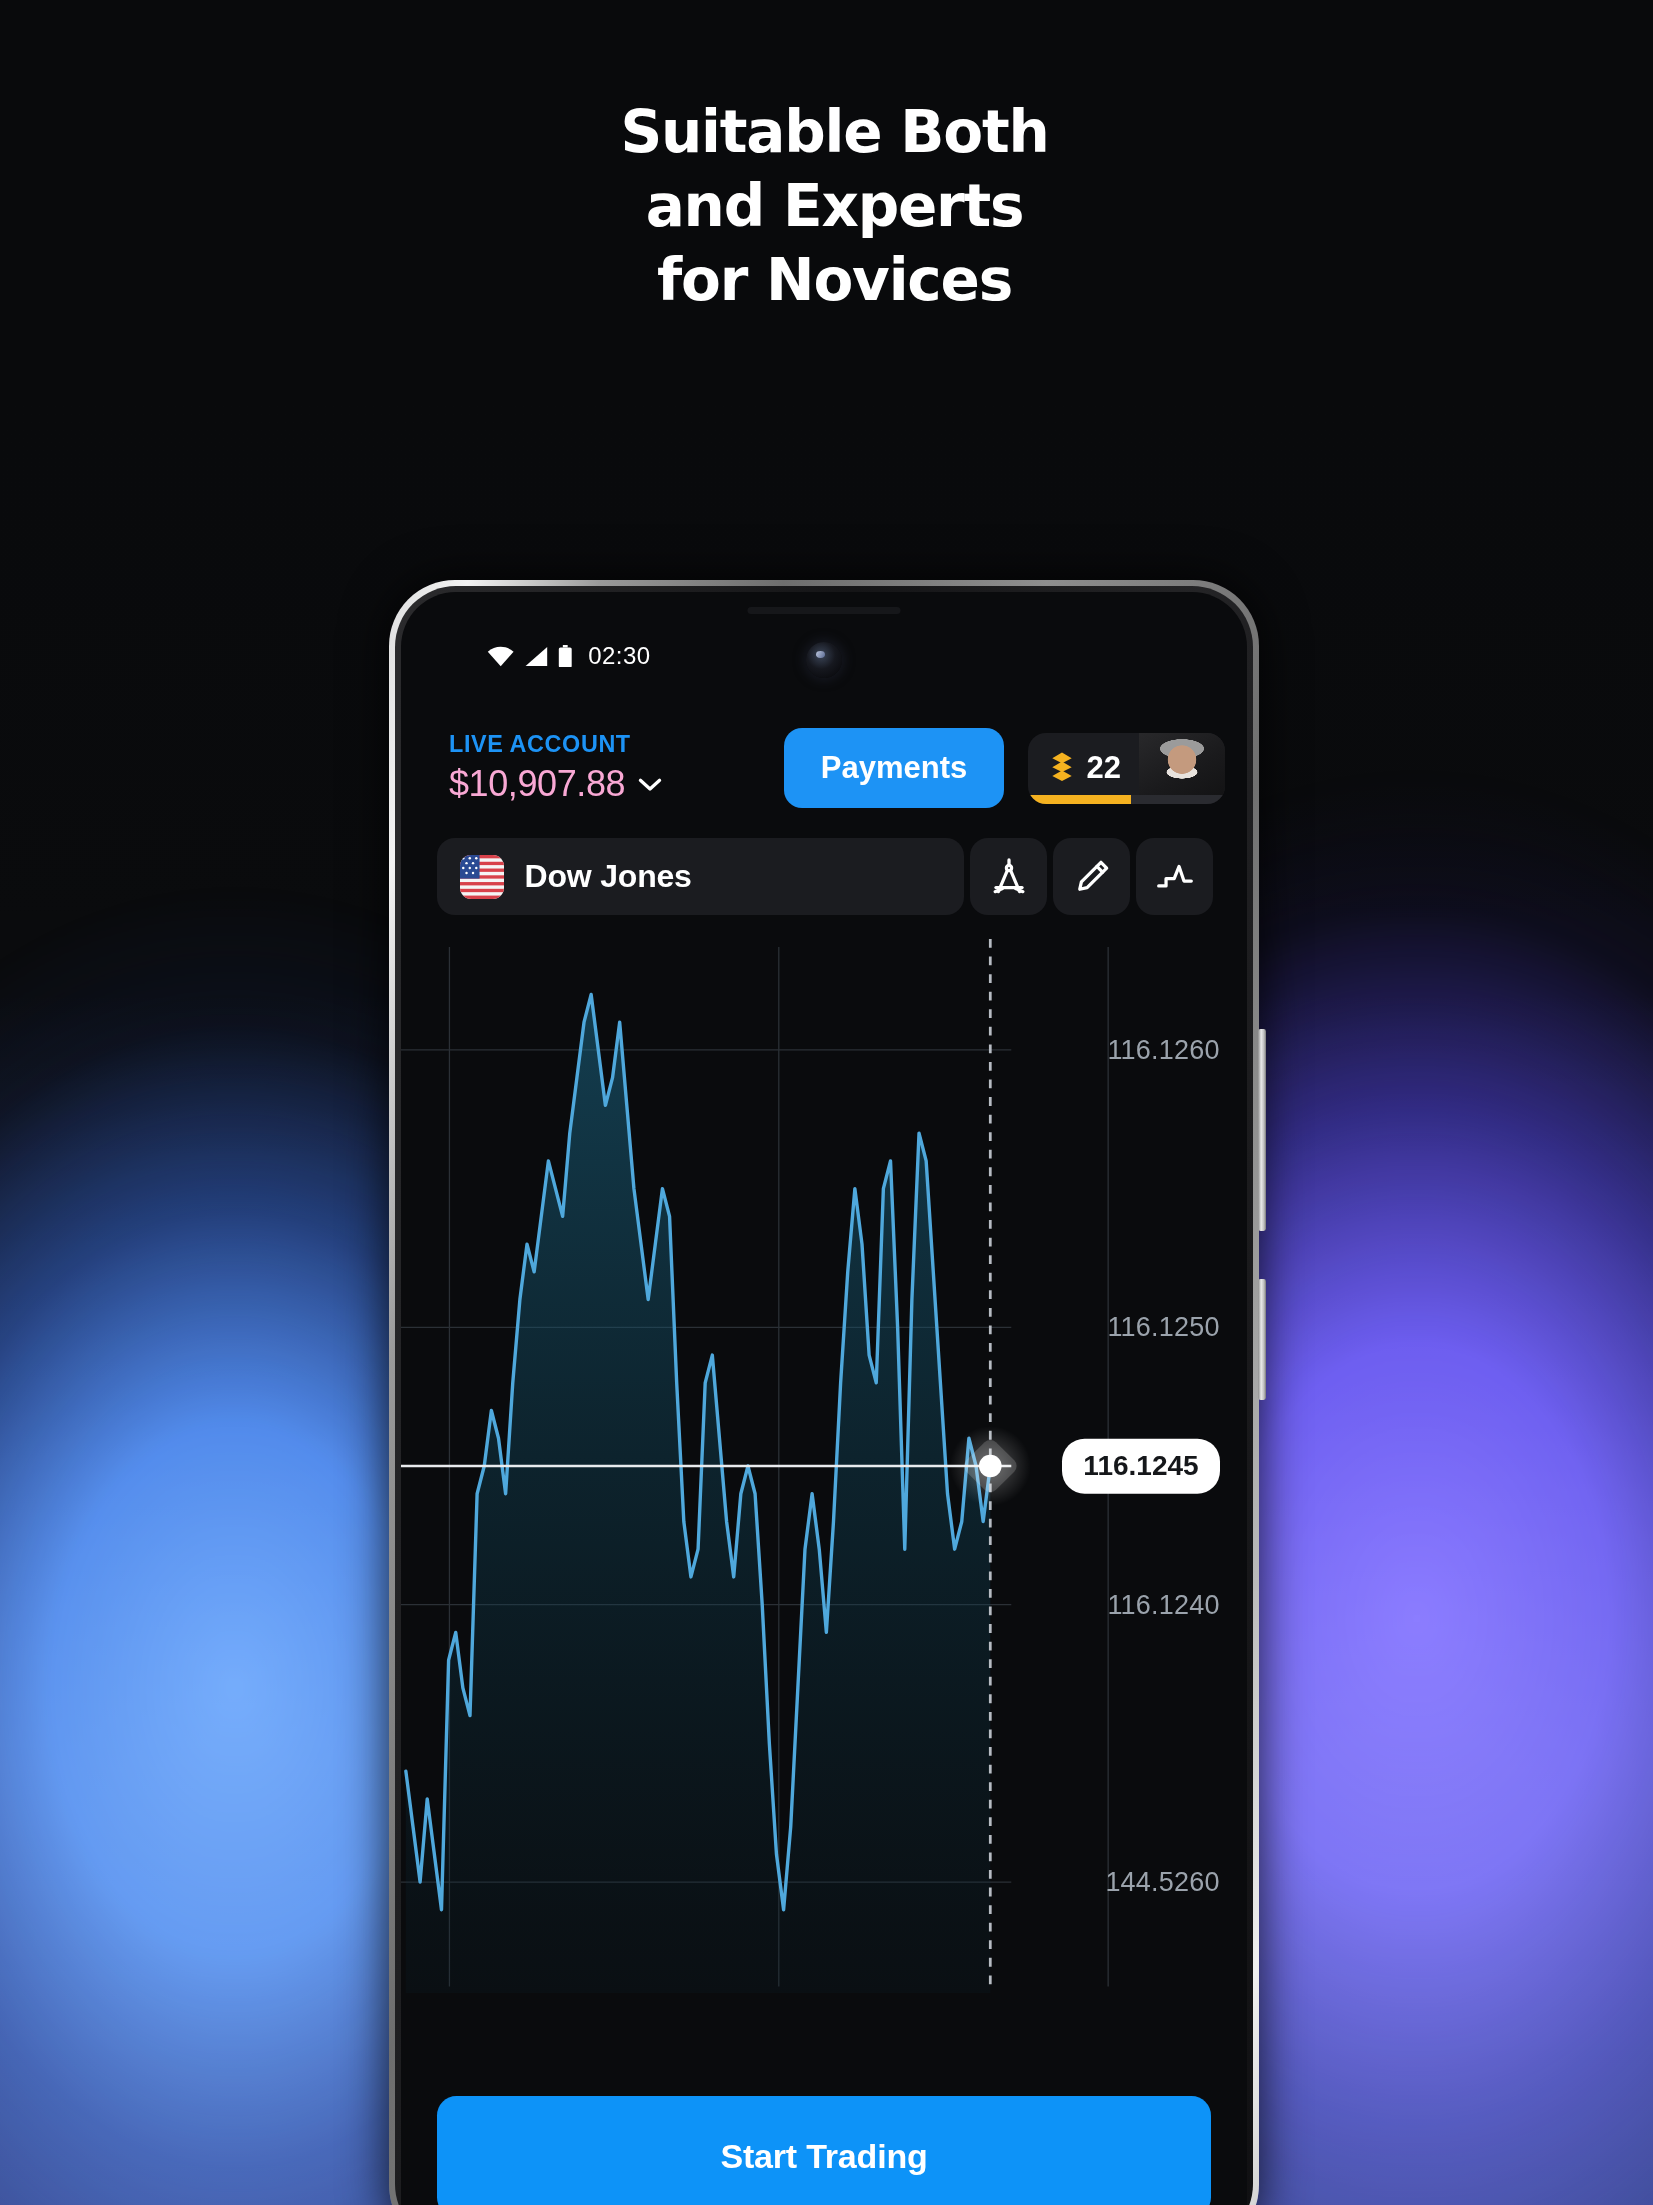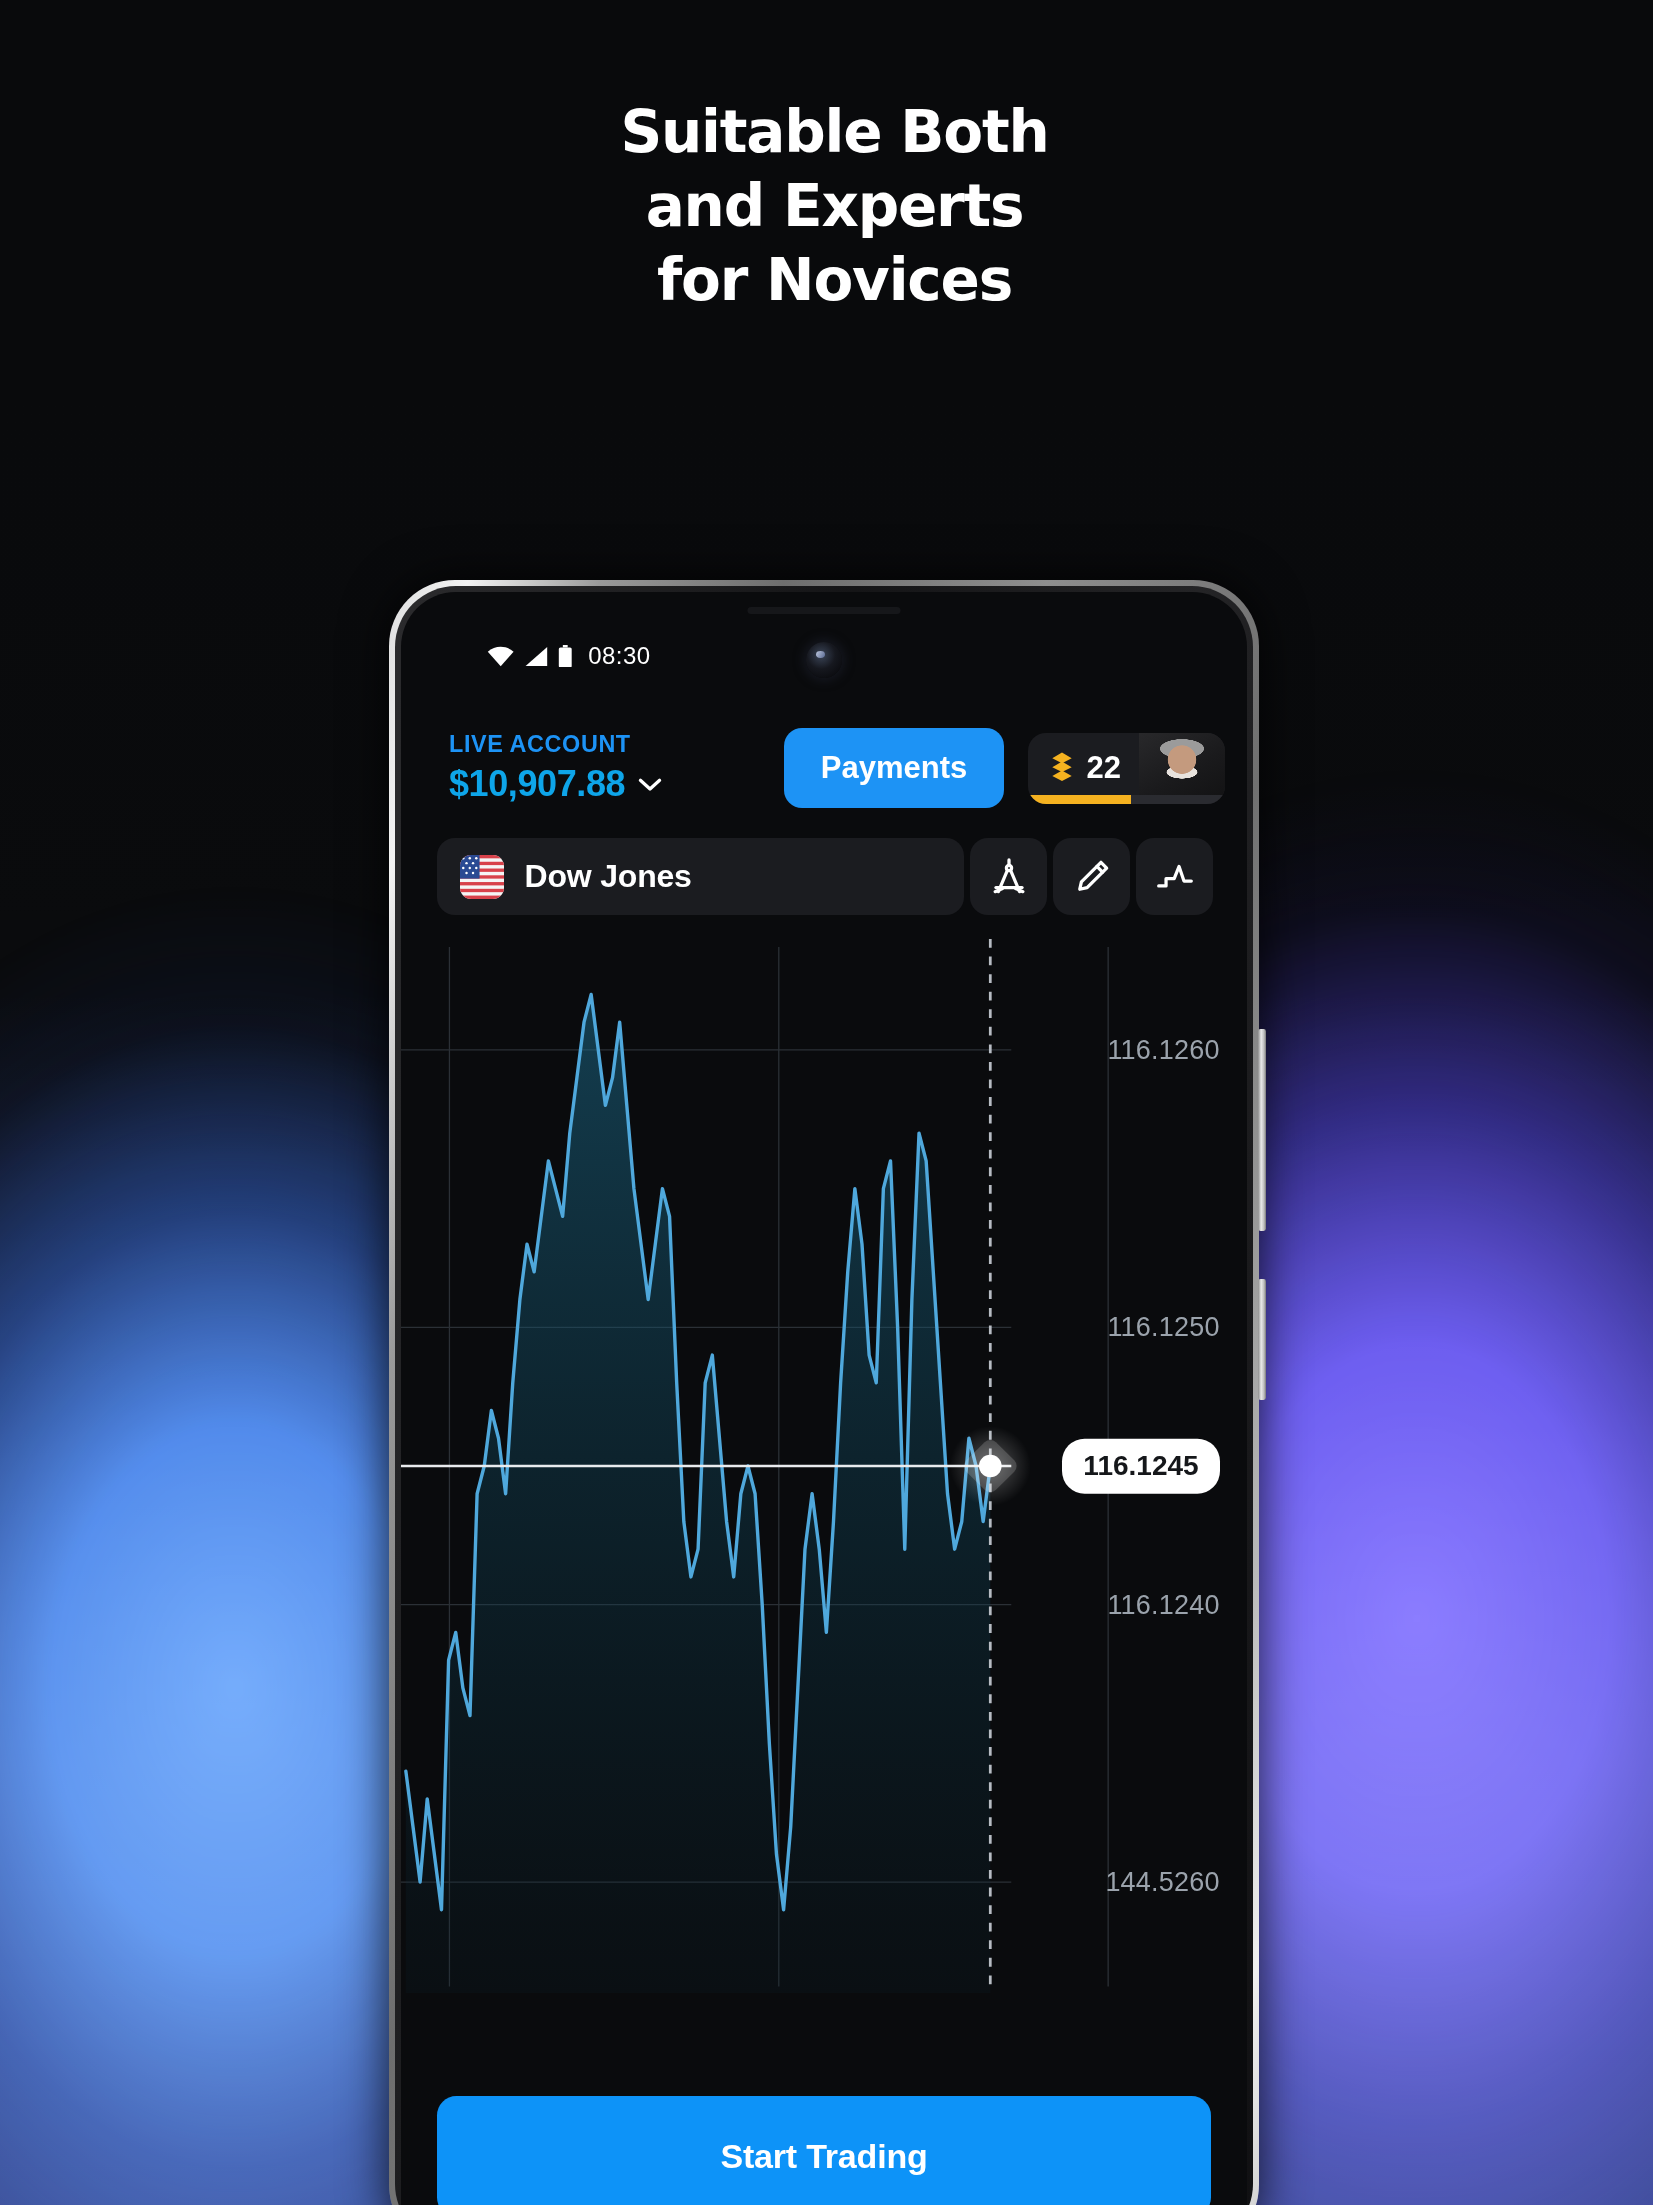--- a/index.html
+++ b/index.html
@@ -157,21 +157,21 @@
   }
   .acct-left { flex:1; }
   .acct-label {
     color:#1d93f5; font-size:23.4px; font-weight:bold;
     letter-spacing:0.6px;
   }
   .acct-balance-row {
     display:flex; align-items:center; gap:13px; margin-top:5.7px;
   }
   .acct-balance {
-    color:#0ea5e9; font-size:36px; font-weight:bold;
+    color:#f9a8d4; font-size:36px; font-weight:normal;
     letter-spacing:-0.4px;
     text-align:center;
   }
   .chev-down { width:24px; height:14.5px; }
 
   .pay-btn {
     background:#1d93f5; color:#fff;
     font-size:31px; font-weight:bold;
     border-radius:18px;
     padding:22px 37px;
@@ -302,21 +302,21 @@
             <path d="M1 7 C10 -1 24 -1 33 7 L17 25 Z" fill="#fff"></path>
           </svg>
           <svg class="ico-sig" viewBox="0 0 30 26">
             <path d="M29 1 L29 25 L2 25 Z" fill="#fff"></path>
           </svg>
           <svg class="ico-batt" viewBox="0 0 18 28">
             <rect x="6" y="0" width="6" height="3" fill="#fff"></rect>
             <rect x="1" y="3" width="16" height="25" rx="2" fill="#fff"></rect>
           </svg>
         </div>
-        <div class="status-time">08:30</div>
+        <div class="status-time">02:30</div>
       </div>
 
       <div class="acct-header">
         <div class="acct-left">
           <div class="acct-label">LIVE ACCOUNT</div>
           <div class="acct-balance-row">
             <div class="acct-balance">$10,907.88</div>
             <svg class="chev-down" viewBox="0 0 30 18">
               <path d="M3 4 L15 15 L27 4" stroke="#fff" stroke-width="4" fill="none" stroke-linecap="round" stroke-linejoin="round"></path>
             </svg>

